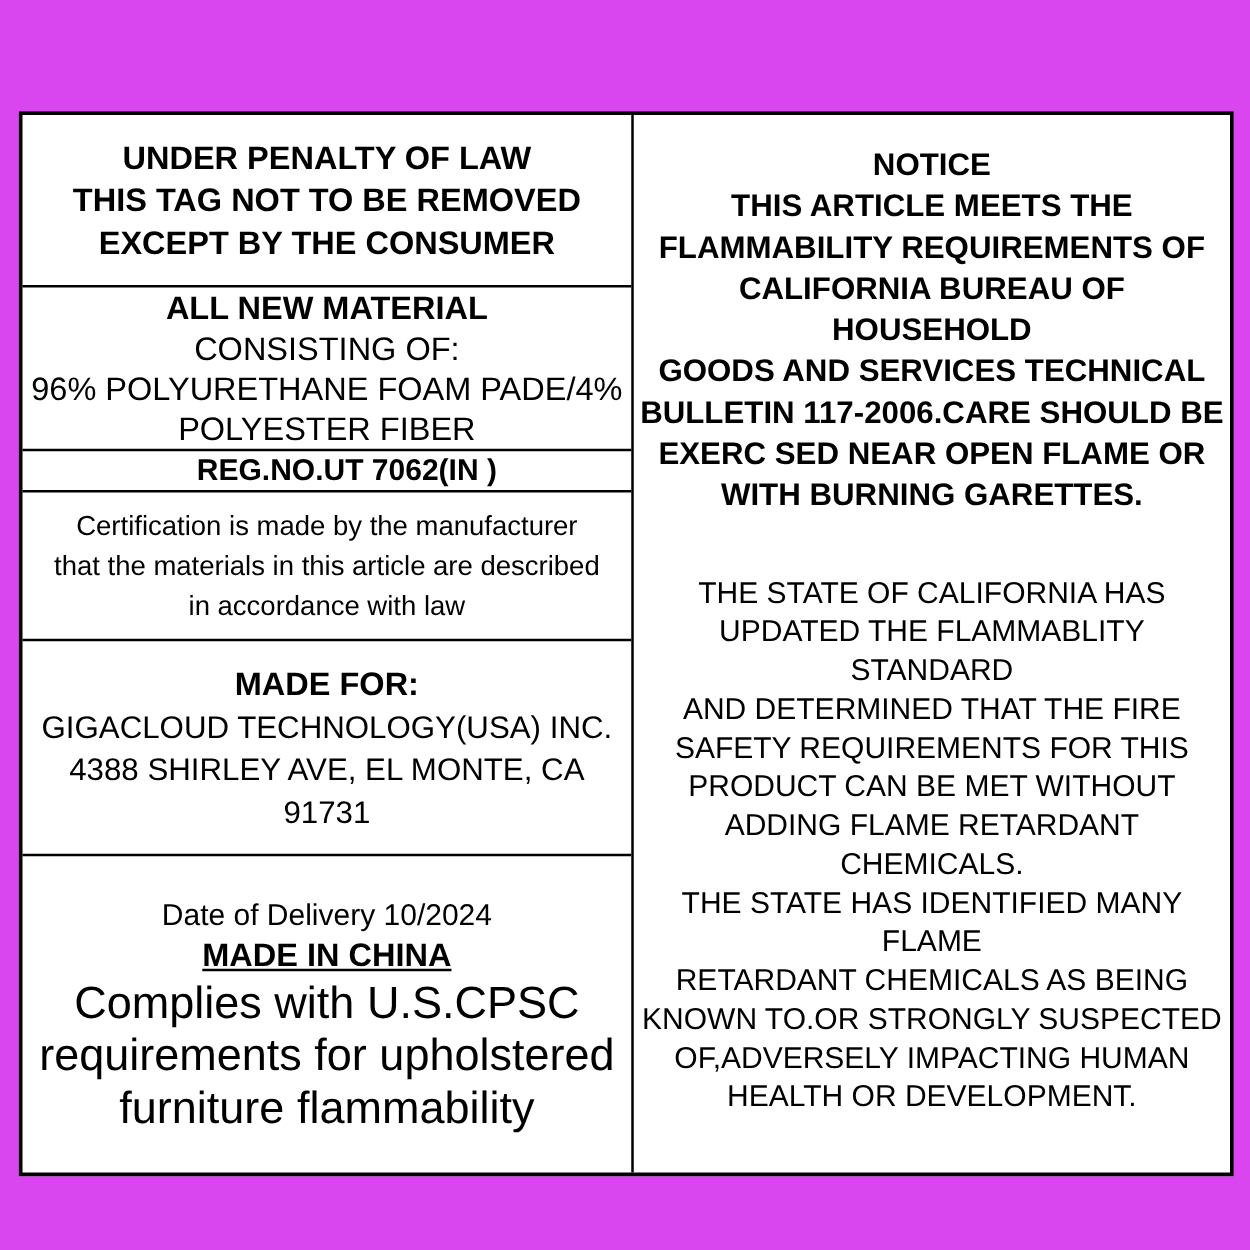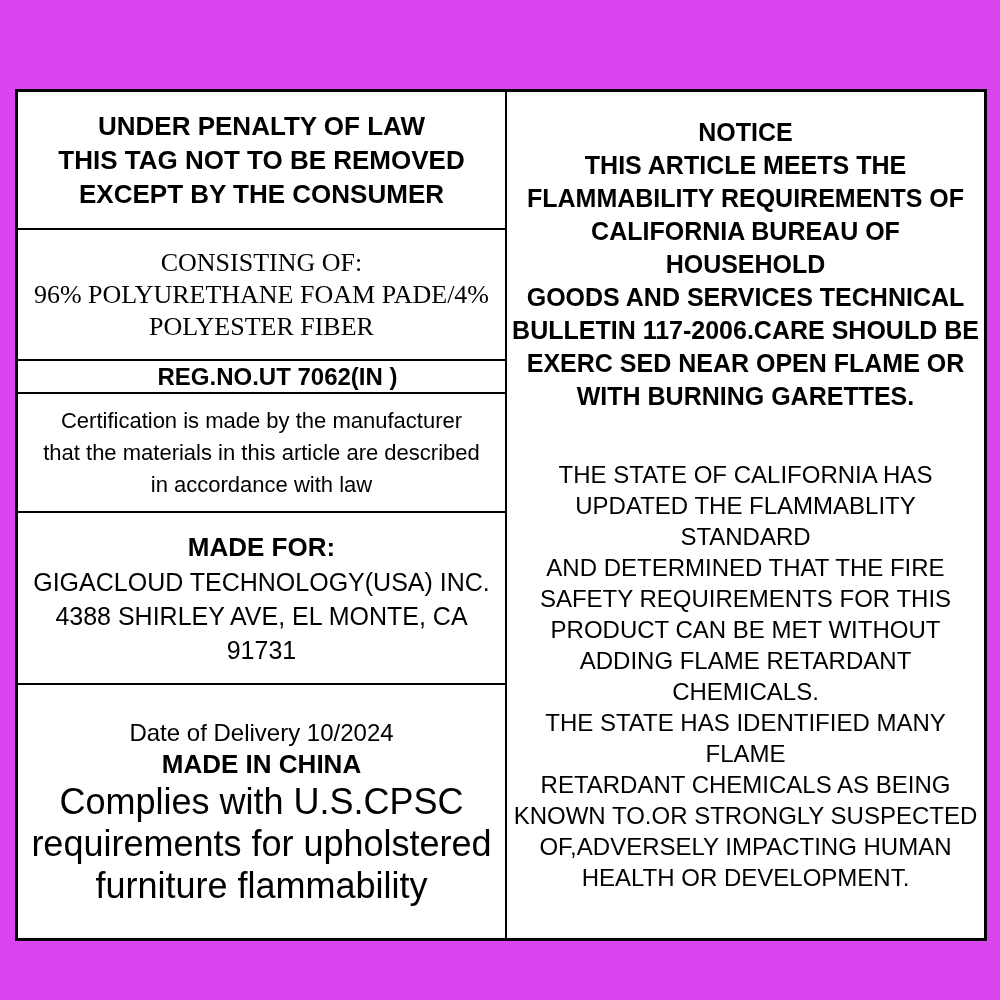--- a/index.html
+++ b/index.html
@@ -44,27 +44,27 @@
     justify-content: center;
     align-items: center;
     text-align: center;
     padding: 2px 4px;
   }
   .cell:last-child { border-bottom: none; }
   .pre { white-space: pre-line; }
 
   .penalty        { font-weight: 700; font-size: 26px; line-height: 34px; }
   .material-title { font-weight: 700; font-size: 26px; line-height: 33px; }
-  .material-body  { font-weight: 400; font-size: 26px; line-height: 32px; font-family: Liberation Serif, serif; }
+  .material-body  { font-weight: 400; font-size: 26px; line-height: 32px; }
   .reg            { font-weight: 700; font-size: 24px; line-height: 28px; }
   .cert           { font-weight: 400; font-size: 22px; line-height: 32px; }
   .madefor-title  { font-weight: 700; font-size: 26px; line-height: 35px; }
   .address        { font-weight: 400; font-size: 25px; line-height: 34px; }
   .date           { font-weight: 400; font-size: 24px; line-height: 31px; }
-  .madein         { font-weight: 700; font-size: 26px; line-height: 33px; }
+  .madein         { font-weight: 700; font-size: 26px; line-height: 33px; text-decoration: underline; }
   .cpsc           { font-weight: 400; font-size: 36px; line-height: 42px; }
 
   .notice     { font-weight: 700; font-size: 25px; line-height: 33px; }
   .upholstery { font-weight: 400; font-size: 25px; line-height: 33px; margin-top: 32px; }
   .state      { font-weight: 400; font-size: 24px; line-height: 31px; margin-top: 46px; }
   .x-mark     { text-decoration: underline; }
 
   
   .row-penalty  { height: 138px; }
   .row-material { height: 131px; }
@@ -81,20 +81,21 @@
 
     <div class="col-left">
 
       <div class="cell row-penalty">
         <div class="penalty pre">UNDER PENALTY OF LAW
 THIS TAG NOT TO BE REMOVED
 EXCEPT BY THE CONSUMER</div>
       </div>
 
       <div class="cell row-material">
+        <div class="material-title">ALL NEW MATERIAL</div>
         <div class="material-body pre">CONSISTING OF:
 96% POLYURETHANE FOAM PADE/4%
 POLYESTER FIBER</div>
       </div>
 
       <div class="cell row-reg">
         <div class="reg">REG.NO.UT 7062(IN )</div>
       </div>
 
       <div class="cell row-cert">

